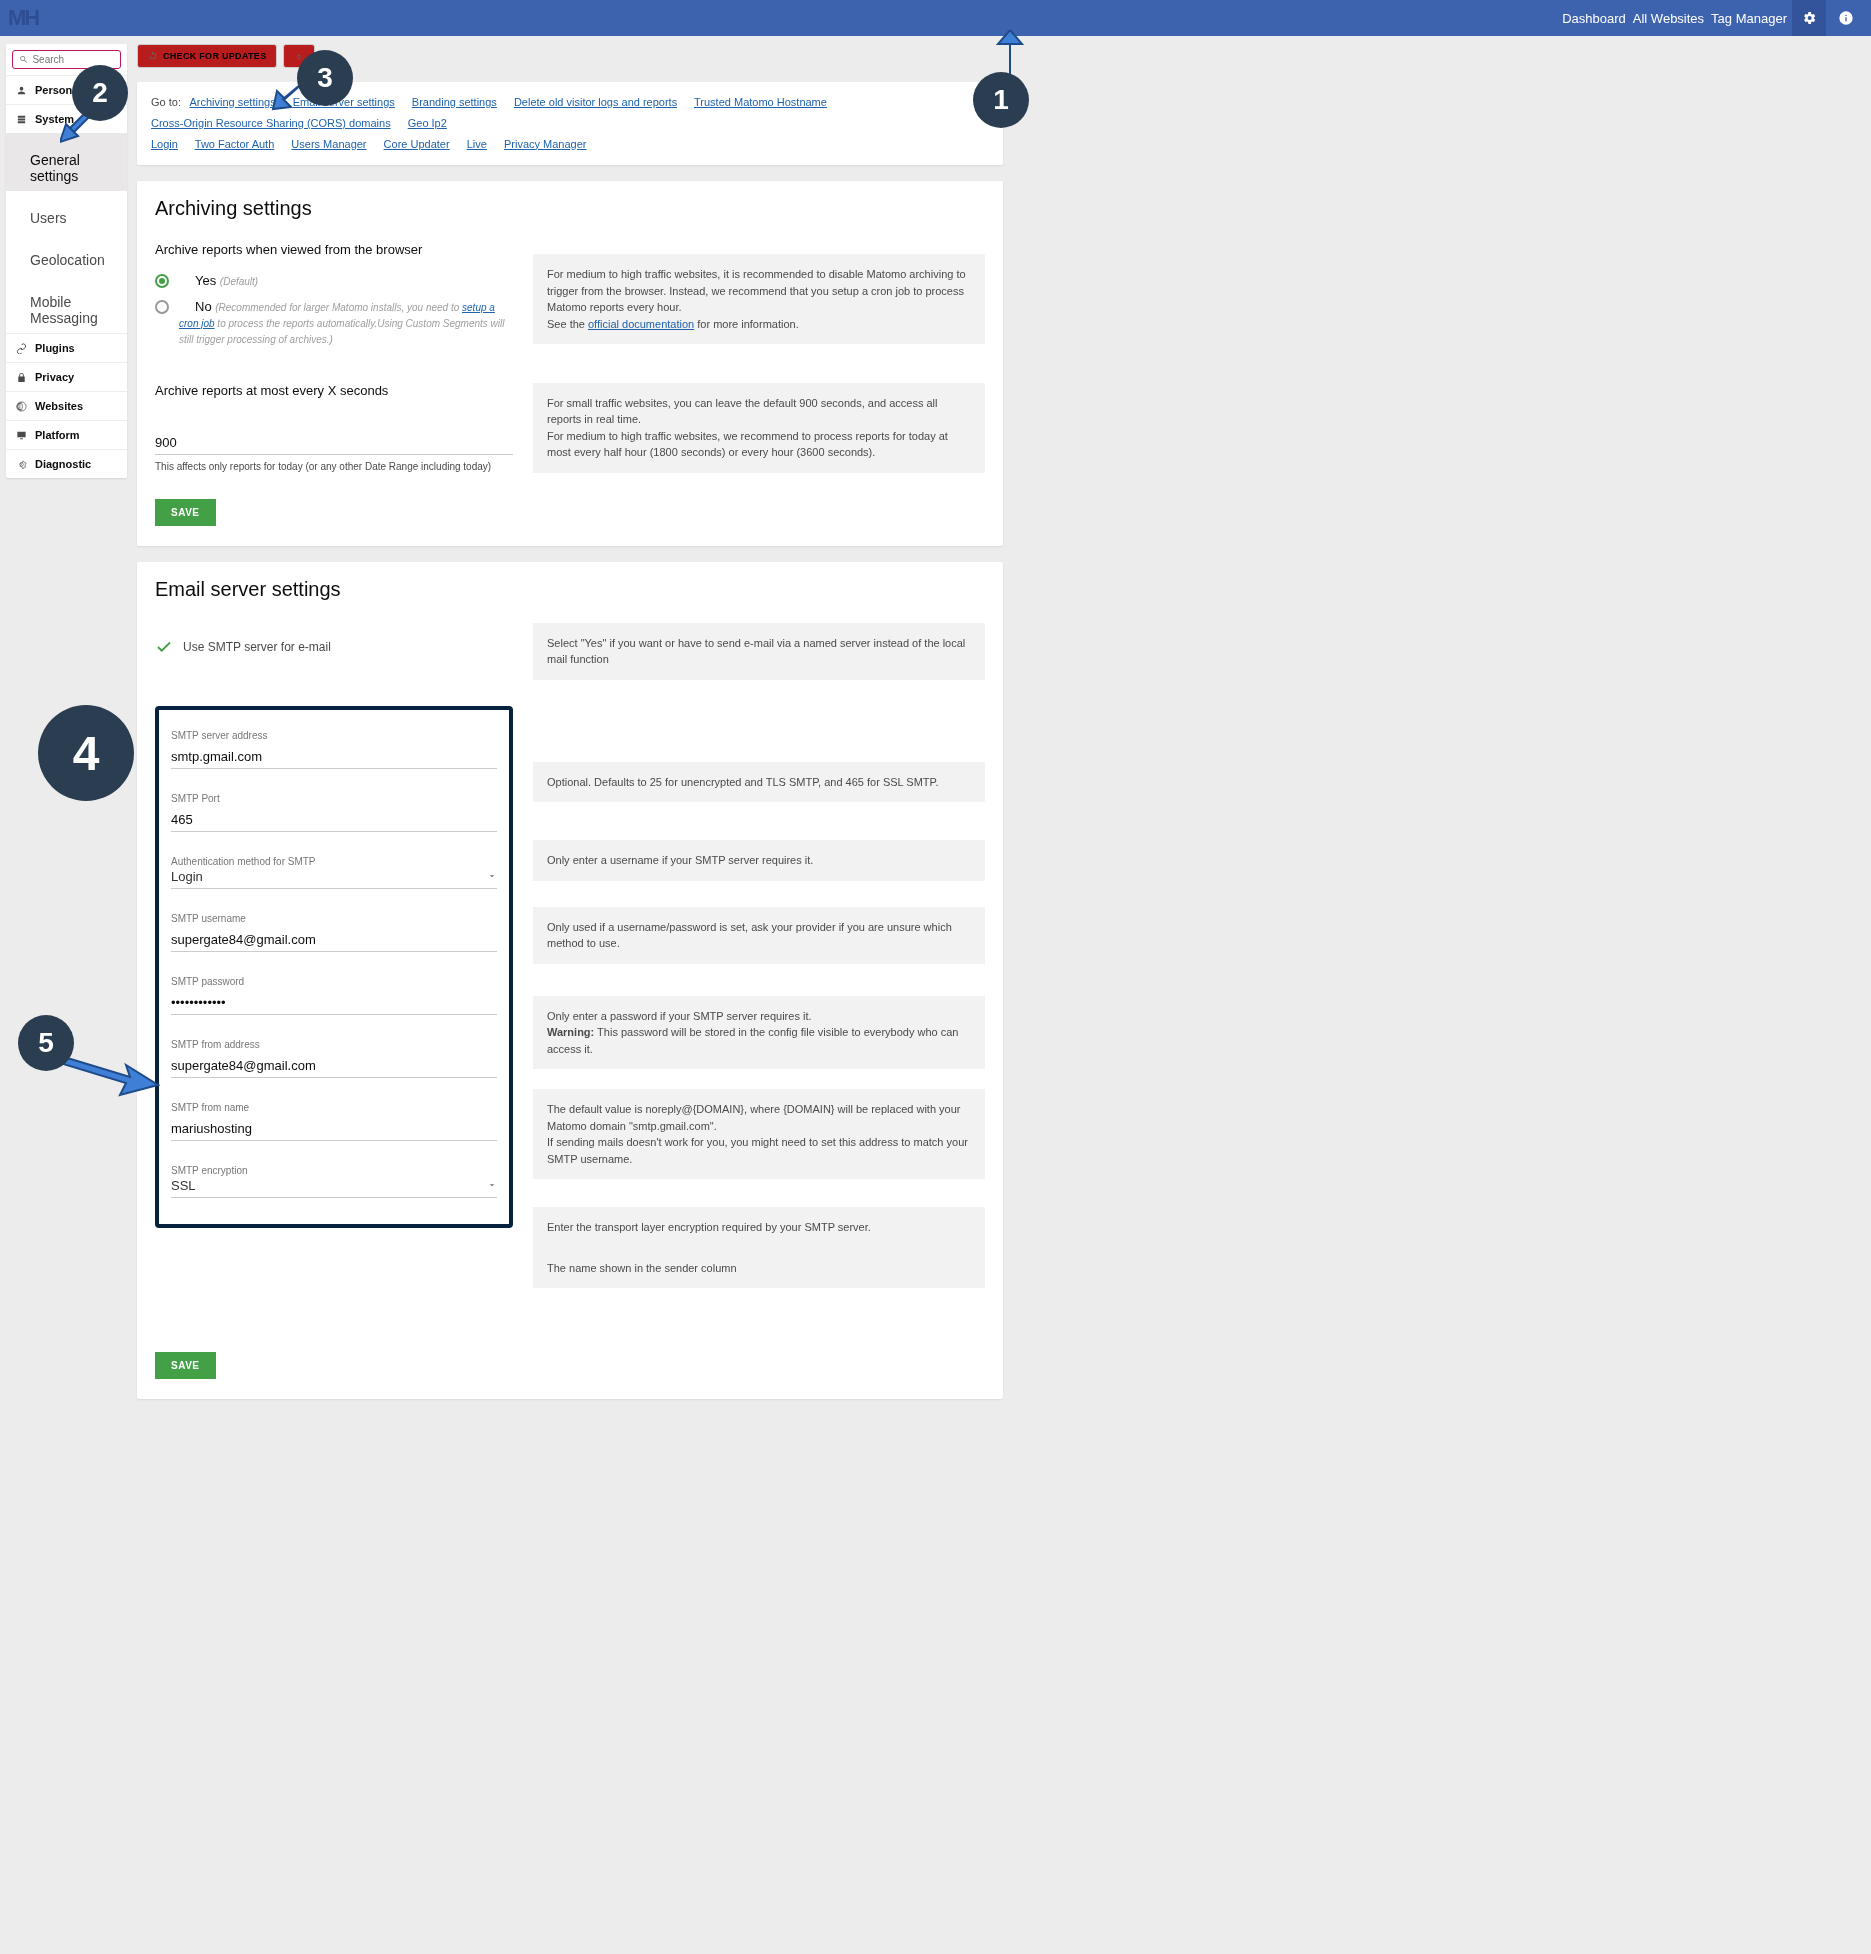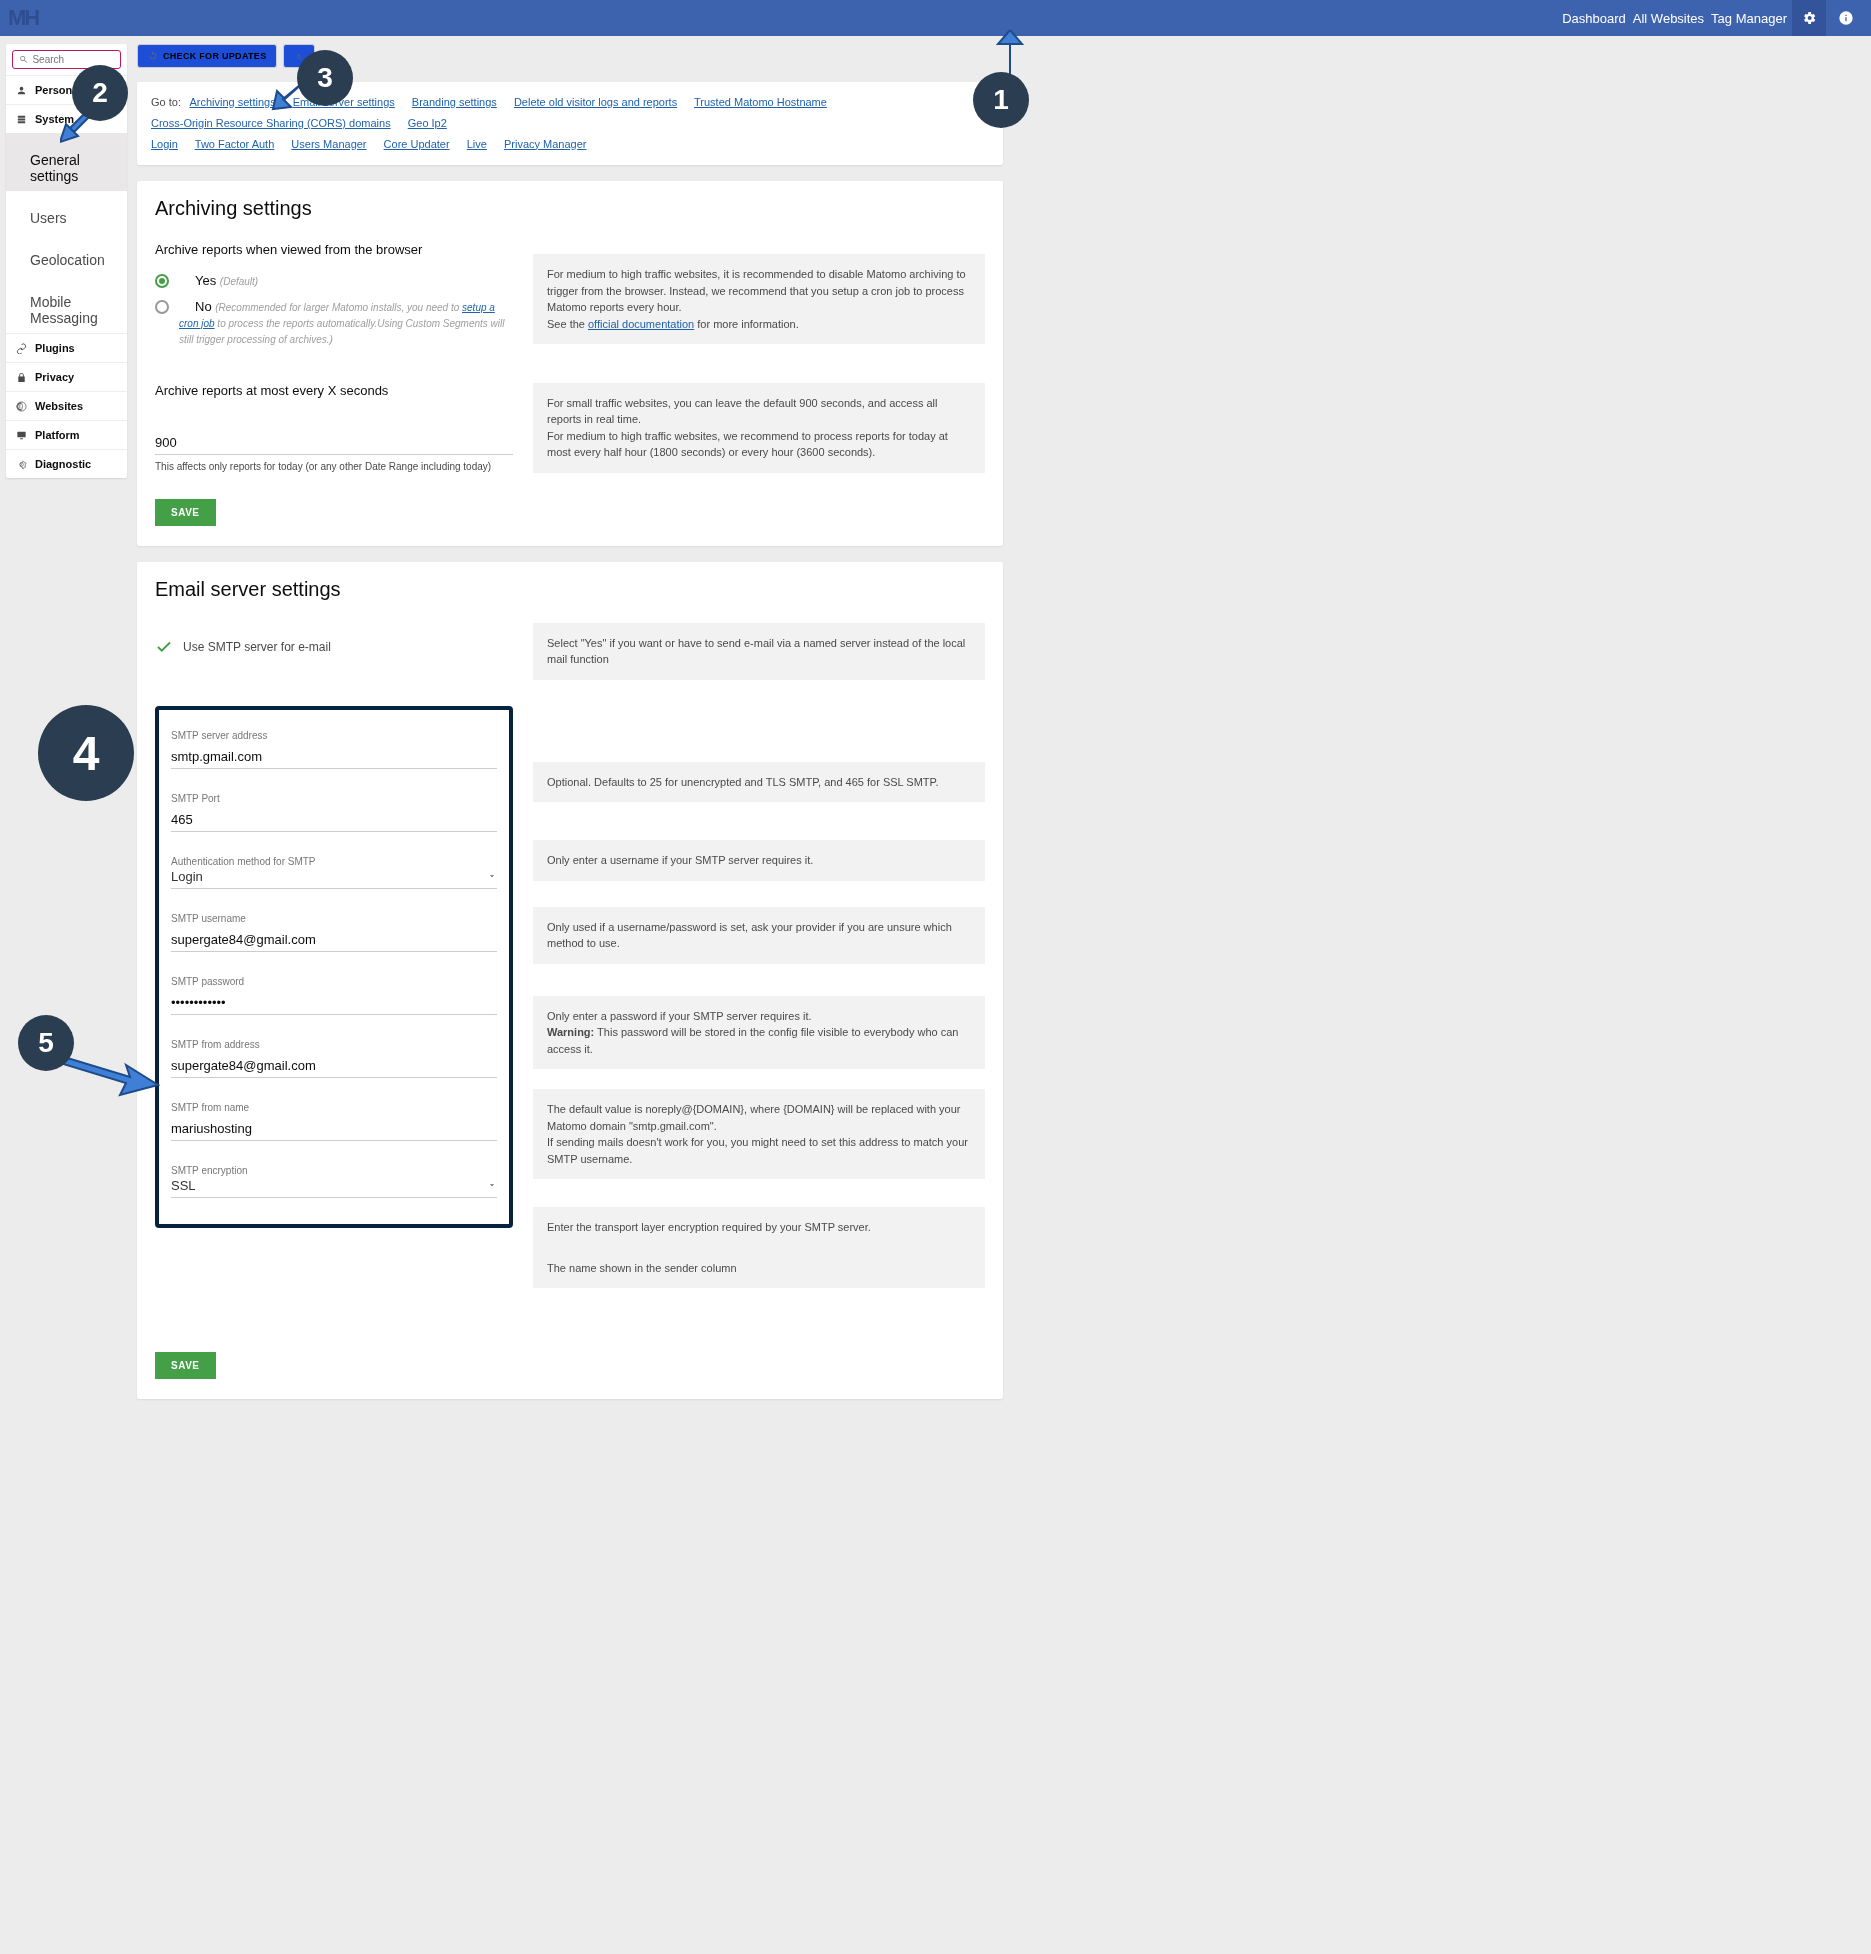--- a/index.html
+++ b/index.html
@@ -25,21 +25,21 @@
 .nav-section { padding: 8px 10px; display: flex; align-items: center; gap: 8px; cursor: pointer; }
 .nav-section svg { width: 11px; height: 11px; fill: #4a4a4a; flex-shrink: 0; }
 .nav-section .label { font-size: 11px; font-weight: 700; color: #0d0d0d; }
 .nav-sub { padding: 19px 10px 7px 24px; font-size: 14px; color: #4a4a4a; cursor: pointer; }
 .nav-sub.active { background: #e9e7e7; color: #0d0d0d; }
 .nav-sep { height: 1px; background: #eee; }
 
 .main { flex: 1; padding: 8px 10px; max-width: 886px; }
 
 .toolbar-row { display: flex; gap: 6px; margin-bottom: 14px; }
-.btn-outline { background: #1d4ed8; border: 1px solid #ccc; border-radius: 3px; padding: 6px 10px; font-size: 9px; font-weight: 600; letter-spacing: 0.3px; display: flex; align-items: center; gap: 5px; cursor: pointer; text-transform: uppercase; }
+.btn-outline { background: #b91c1c; border: 1px solid #ccc; border-radius: 3px; padding: 6px 10px; font-size: 9px; font-weight: 600; letter-spacing: 0.3px; display: flex; align-items: center; gap: 5px; cursor: pointer; text-transform: uppercase; }
 .btn-outline svg { width: 10px; height: 10px; fill: #666; }
 
 .panel { background: #fff; border-radius: 2px; box-shadow: 0 1px 2px rgba(0,0,0,0.08); margin-bottom: 16px; }
 .goto-panel { padding: 10px 14px; font-size: 11px; line-height: 1.9; }
 .goto-panel .label { color: #4a4a4a; margin-right: 6px; }
 .goto-panel a { color: #1e62ae; text-decoration: underline; margin-right: 14px; white-space: nowrap; }
 
 .section-panel { padding: 16px 18px 20px; }
 .section-title { font-size: 20px; font-weight: 400; color: #0d0d0d; margin-bottom: 22px; }
 

